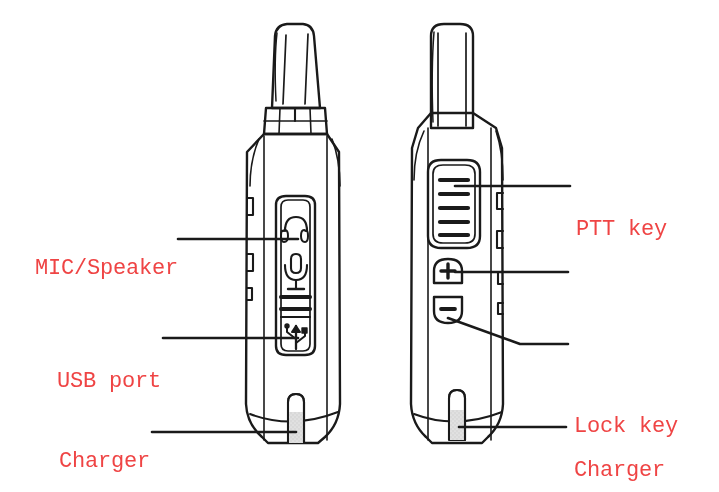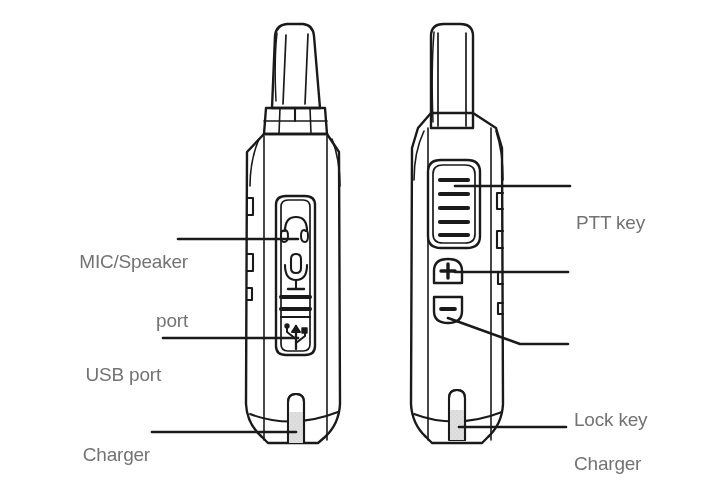--- a/index.html
+++ b/index.html
@@ -1,21 +1,21 @@
 <!DOCTYPE html>
 <html><head>
 <meta charset="utf-8">
 <style>
   html,body{margin:0;padding:0;background:#ffffff;}
   body{width:719px;height:492px;overflow:hidden;
        font-family:"Liberation Sans",sans-serif;color:#000;}
   #stage{position:relative;width:719px;height:492px;background:#fff;}
   #art{position:absolute;left:0;top:0;}
-  .lbl{position:absolute;font-size:19px;line-height:1.04;color:#737373;
-       white-space:pre;letter-spacing:-0.2px;}
+  .lbl{position:absolute;font-size:22px;line-height:1.04;color:#ef4444;
+       white-space:pre;letter-spacing:-0.2px;font-family:Liberation Mono, monospace;}
   .lbl.r{text-align:right;}
   .lbl.l{text-align:left;}
 </style>
 </head>
 <body>
 
 <div id="stage">
 
   <svg id="art" width="719" height="492" viewBox="0 0 719 492">
     <defs>
@@ -176,23 +176,22 @@
         <path d="M152 432 L296 432"></path>
         <path d="M455 186 L570 186"></path>
         <path d="M455 272 L568 272"></path>
         <path d="M448 318 L520 344 L568 344"></path>
         <path d="M459 427 L566 427"></path>
       </g>
 
     </g>
   </svg>
 
-  <div class="lbl r" style="left:16px;top:212px;width:172px;">
+  <div class="lbl r" style="left:6px;top:212px;width:172px;">
     <div>MIC/Speaker</div>
-    <div>port</div>
   </div>
 
   <div class="lbl r" style="left:4px;top:325px;width:157px;">
     <div>USB port</div>
   </div>
 
   <div class="lbl r" style="left:4px;top:405px;width:146px;">
     <div>Charger</div>
     
   </div>

